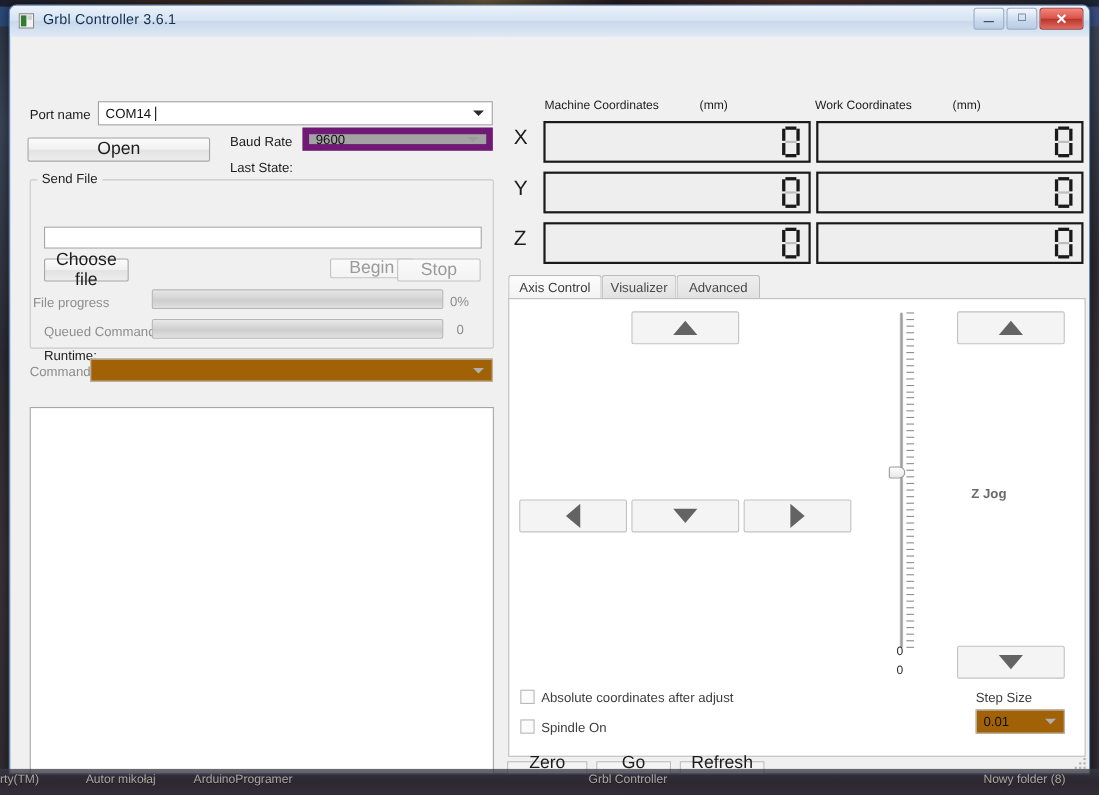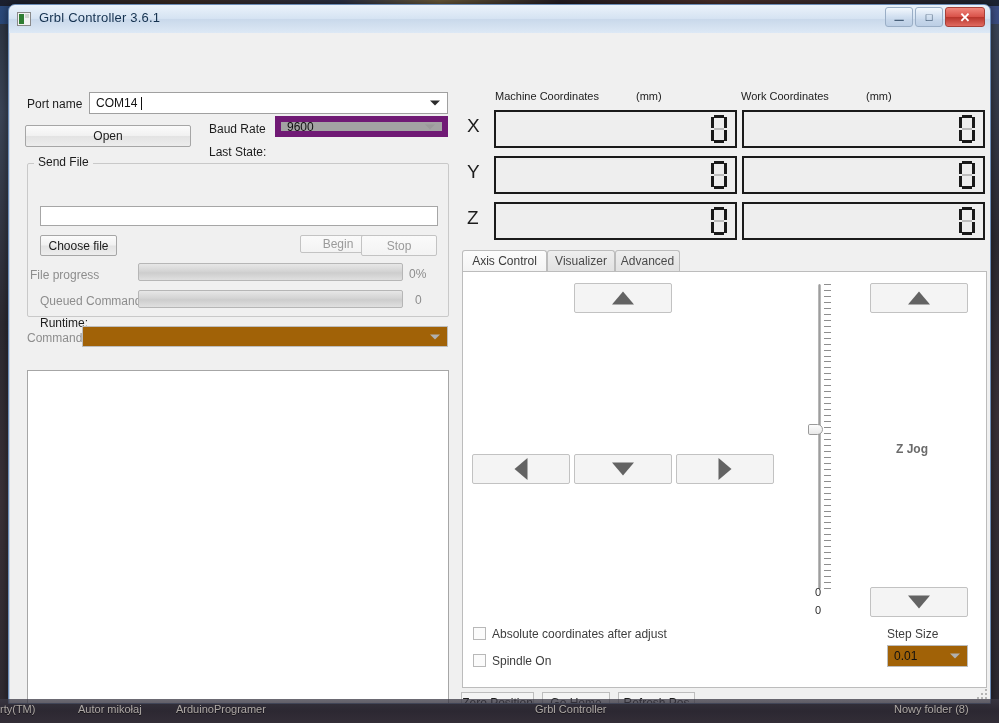--- a/index.html
+++ b/index.html
@@ -150,21 +150,21 @@
   .combo.flat .arrow { border-top-color: #9a9a9a; }
   .caret {
     position: absolute; width: 1px; height: 13px; background: #111;
   }
 
   .btn {
     position: absolute; box-sizing: border-box;
     border: 1px solid #a6a6a6;
     border-radius: 2px;
     background: linear-gradient(180deg, #fbfbfb 0%, #f1f1f1 48%, #e3e3e3 52%, #ededed 100%);
-    font-size: 12px; color: #1c1c1c;
+    font-size: 16px; color: #1c1c1c;
     text-align: center;
     cursor: default;
   }
   .btn .cap { position: absolute; left: 0; right: 0; top: 50%; transform: translateY(-50%); }
   .btn.disabled { color: #9a9a9a; border-color: #c3c3c3;
     background: linear-gradient(180deg, #fafafa 0%, #f3f3f3 100%); }
   .btn.flat { border: 1px solid #bdbdbd; background: #f4f4f4; border-radius: 0; }
 
   #groupbox {
     position: absolute; left: 17px; top: 109px;
@@ -483,21 +483,21 @@
           </span>
         </div>
 
         <div id="tabstrip">
           <div class="tab active" style="left:0px; width:85px;">
             <span class="cap">Axis Control</span>
           </div>
           <div class="tab" style="left:85px; width:68px;">
             <span class="cap">Visualizer</span>
           </div>
-          <div class="tab" style="left:153px; width:65px;">
+          <div class="tab" style="left:153px; width:76px;">
             <span class="cap">Advanced</span>
           </div>
         </div>
 
         <div id="tabpanel"></div>
 
         <div class="jogbtn" style="left:116px; top:229px; width:98px; height:30px;">
           <i class="tri tri-up"></i>
         </div>
         <div class="jogbtn" style="left:14px; top:400px; width:98px; height:30px;">
@@ -510,21 +510,21 @@
           <i class="tri tri-right"></i>
         </div>
 
         <div class="jogbtn" style="left:412px; top:229px; width:98px; height:30px;">
           <i class="tri tri-up"></i>
         </div>
         <div class="jogbtn" style="left:412px; top:533px; width:98px; height:30px;">
           <i class="tri tri-down"></i>
         </div>
 
-        <div id="zjog-label" style="left:438px; top:388px;">Z Jog</div>
+        <div id="zjog-label" style="left:425px; top:388px;">Z Jog</div>
 
         <div id="slider-track" style="left:360px; top:230px;"></div>
         <div id="slider-ticks" style="left:366px; top:230px;">
             <i style="top: 0px;"></i>
             <i style="top: 6px;"></i>
             <i style="top: 12px;"></i>
             <i style="top: 18px;"></i>
             <i style="top: 24px;"></i>
             <i style="top: 30px;"></i>
             <i style="top: 36px;"></i>

